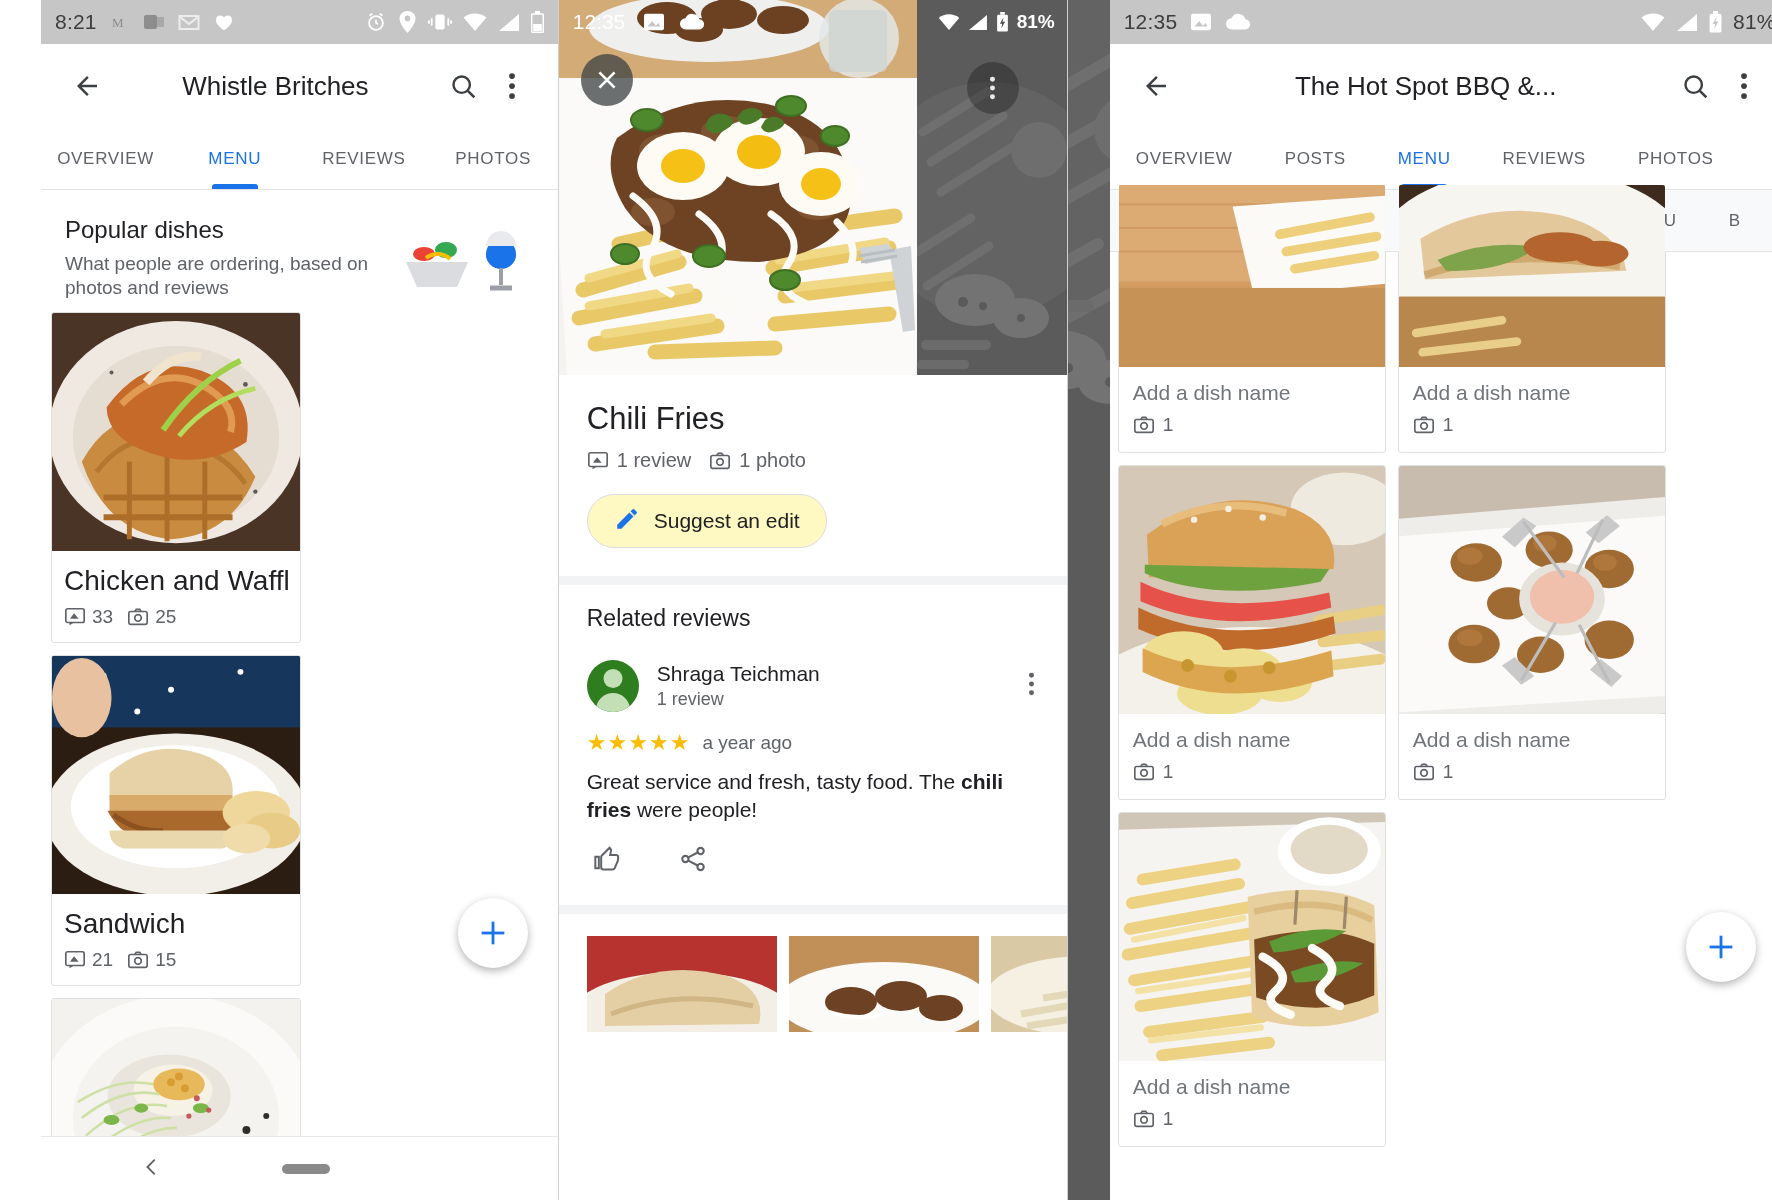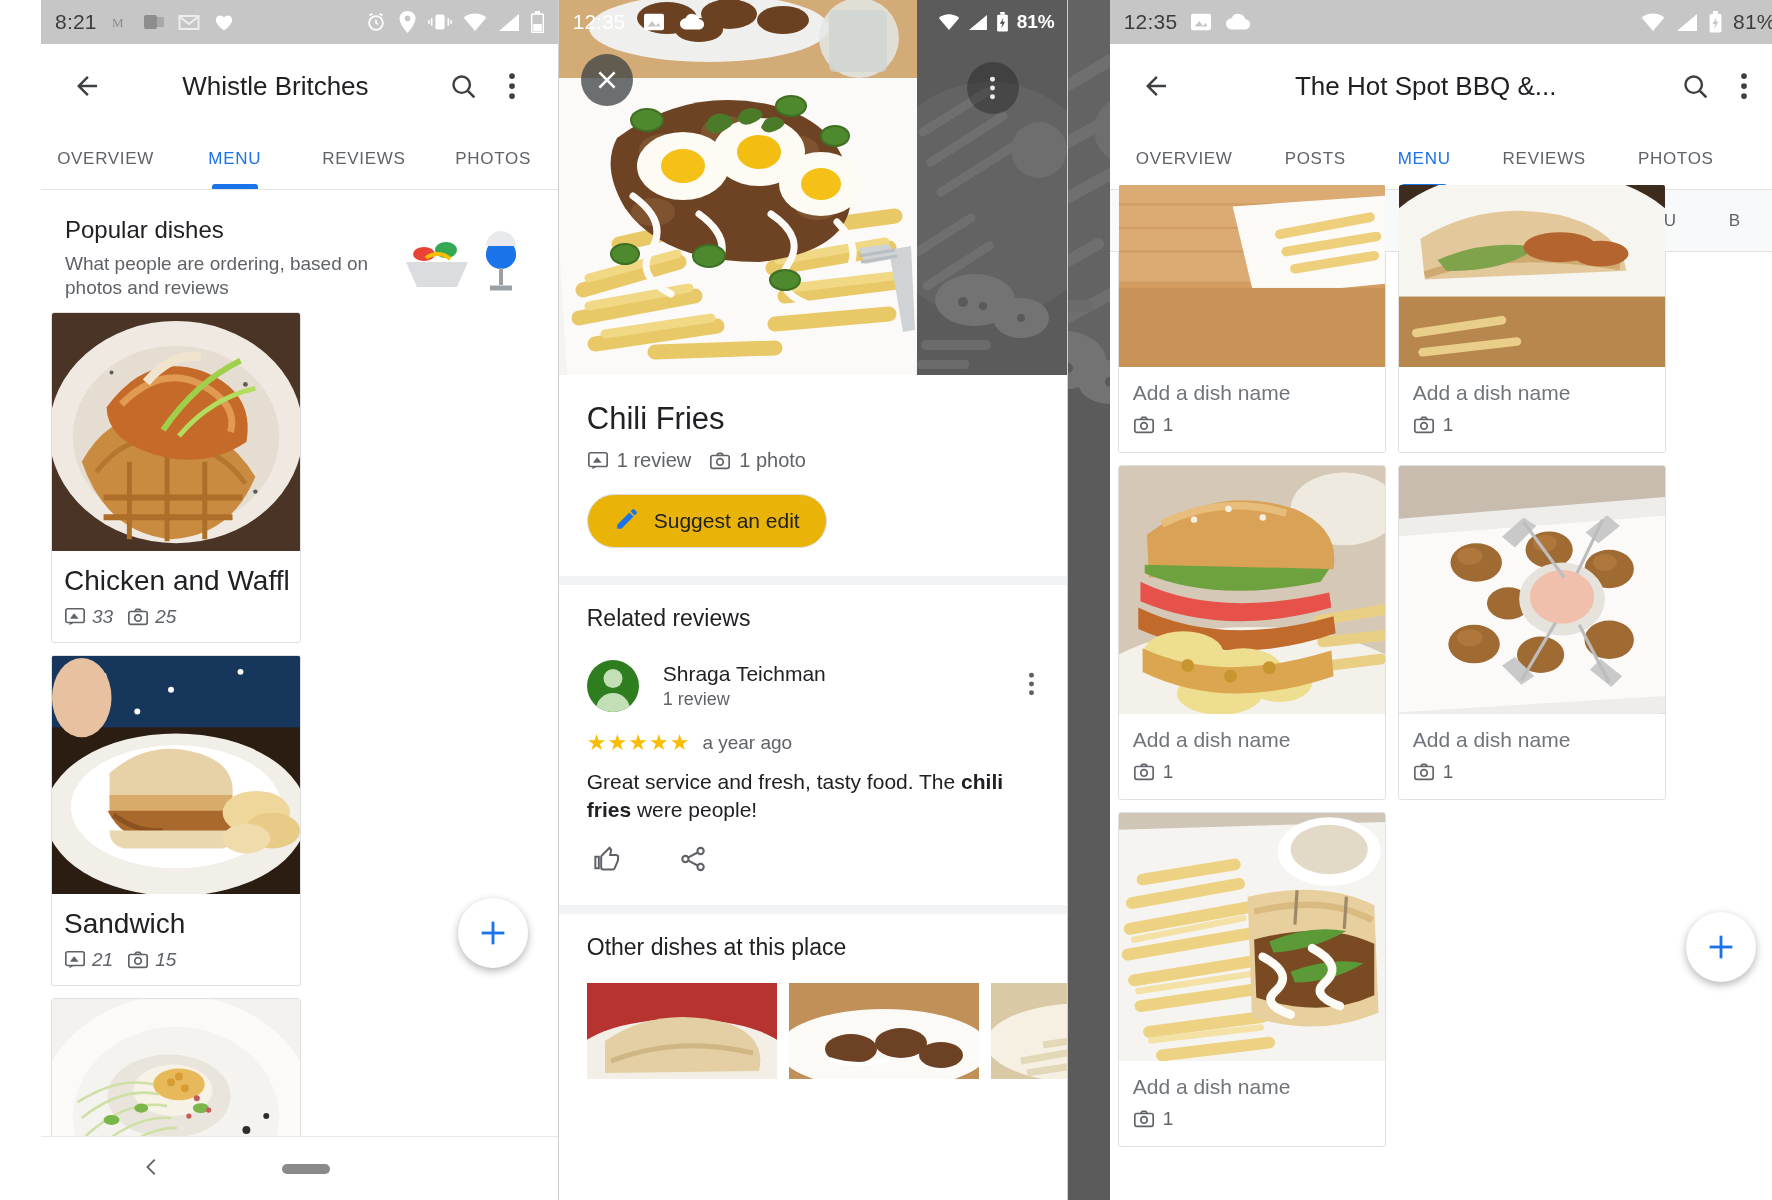--- a/index.html
+++ b/index.html
@@ -51,21 +51,21 @@
   .pop-sub { font-size: 19px; color: #5f6368; line-height: 1.25; max-width: 330px; }
   .pop-art { width: 130px; height: 72px; flex: none; position: relative; margin-top: 6px; }
   .grid { padding: 0 10px; display: flex; flex-wrap: wrap; gap: 12px; }
   .dcard {
     width: 250px; border: 1px solid #e0e0e0; border-radius: 3px;
     overflow: hidden; background: #fff;
   }
   .dcard .ph { height: 240px; position: relative; overflow: hidden; }
   .dcard .meta { padding: 12px 12px 14px 12px; }
   .dcard .nm { font-size: 28px; color: #202124; white-space: nowrap; overflow: hidden; }
-  .dcard .cnt { margin-top: 9px; display: flex; align-items: center; gap: 14px; color: #5f6368; font-size: 19px; font-style: italic; }
+  .dcard .cnt { margin-top: 9px; display: flex; align-items: center; gap: 14px; color: #5f6368; font-size: 19px; }
   .cnt span.i { display: inline-flex; align-items: center; gap: 6px; }
   .fab {
     position: absolute; width: 70px; height: 70px; border-radius: 50%;
     background: #fff; box-shadow: 0 3px 9px rgba(0,0,0,.3);
     display: flex; align-items: center; justify-content: center;
   }
   .navbar {
     position: absolute; bottom: 0; left: 0; width: 530px; height: 64px;
     background: #fff; border-top: 1px solid #e8e8e8; display: flex;
     align-items: center; justify-content: center;
@@ -100,21 +100,21 @@
     position:absolute; right: 48px; top: 62px; width: 52px; height: 52px;
     border-radius: 50%; background: rgba(0,0,0,.28);
     display:flex; align-items:center; justify-content:center; z-index: 4;
   }
   .p2-body { padding: 0 28px; }
   .dish-title { font-size: 31px; color: #202124; margin-top: 26px; }
   .dish-meta { margin-top: 12px; display: flex; align-items: center; gap: 18px; color: #5f6368; font-size: 20px; }
   .pill-btn {
     margin-top: 22px; display: inline-flex; align-items: center; gap: 14px;
     height: 54px; padding: 0 26px; border: 1px solid #dadce0; border-radius: 28px;
-    font-size: 21px; color: #202124; font-weight: 500; background:#eab308;
+    font-size: 21px; color: #202124; font-weight: 500; background:#fef9c3;
   }
   .sep { height: 9px; background: #f1f3f4; margin: 28px 0 0 0; }
   .sec-title { font-size: 23px; color: #202124; font-weight: 500; margin: 20px 0 0 0; }
   .rev-head { display: flex; align-items: center; margin-top: 28px; }
   .avatar { width: 52px; height: 52px; border-radius: 50%; background: #2e7d1f; position: relative; overflow: hidden; flex: none; }
   .avatar .head { position:absolute; left:50%; top:9px; transform:translateX(-50%); width:19px; height:19px; border-radius:50%; background:#c3dfb6;}
   .avatar .body { position:absolute; left:50%; bottom:-2px; transform:translateX(-50%); width:34px; height:21px; border-radius:17px 17px 0 0; background:#c3dfb6;}
   .rev-name { font-size: 21px; color: #202124; font-weight: 500; }
   .rev-count { font-size: 18px; color: #5f6368; margin-top: 3px; }
   .stars { color: #fbbc04; font-size: 22px; letter-spacing: 1px; }
@@ -631,21 +631,21 @@
     <div class="sep"></div>
 
     <div class="p2-body">
       <div class="sec-title">Related reviews</div>
 
       <div class="rev-head">
         <div class="avatar">
             <div class="head"></div>
             <div class="body"></div>
           </div>
-        <div style="margin-left:24px; flex:1">
+        <div style="margin-left:18px; flex:1">
           <div class="rev-name">Shraga Teichman</div>
           <div class="rev-count">1 review</div>
         </div>
         <div style="padding:6px 4px">
           <svg width="7" height="26" viewBox="0 0 6 24">
               <circle cx="3" cy="4" r="2.3" fill="#5f6368"></circle>
               <circle cx="3" cy="12" r="2.3" fill="#5f6368"></circle>
               <circle cx="3" cy="20" r="2.3" fill="#5f6368"></circle>
             </svg>
         </div>
@@ -671,21 +671,20 @@
               <circle cx="18.5" cy="18.8" r="2.7" fill="none" stroke="#5f6368" stroke-width="1.8"></circle>
               <path d="M8 10.6l8-4.2M8 13.4l8 4.2" stroke="#5f6368" stroke-width="1.8"></path>
             </svg>
         </div>
       </div>
     </div>
 
     <div class="sep"></div>
 
     <div class="p2-body">
-      <div class="sec-title">Other dishes at this place</div>
       <div class="other-strip">
         <div class="oph">
           <svg width="190" height="96" viewBox="0 0 190 96" preserveAspectRatio="none">
               <rect width="190" height="96" fill="#b6332f"></rect>
               <ellipse cx="95" cy="78" rx="110" ry="42" fill="#f3efe6"></ellipse>
               <path d="M18 58 Q70 22 140 40 Q180 54 172 88 L18 90Z" fill="#e3cfa3"></path>
               <path d="M24 78 Q90 52 166 70" stroke="#d0b585" stroke-width="5" fill="none"></path>
             </svg>
         </div>
         <div class="oph">

